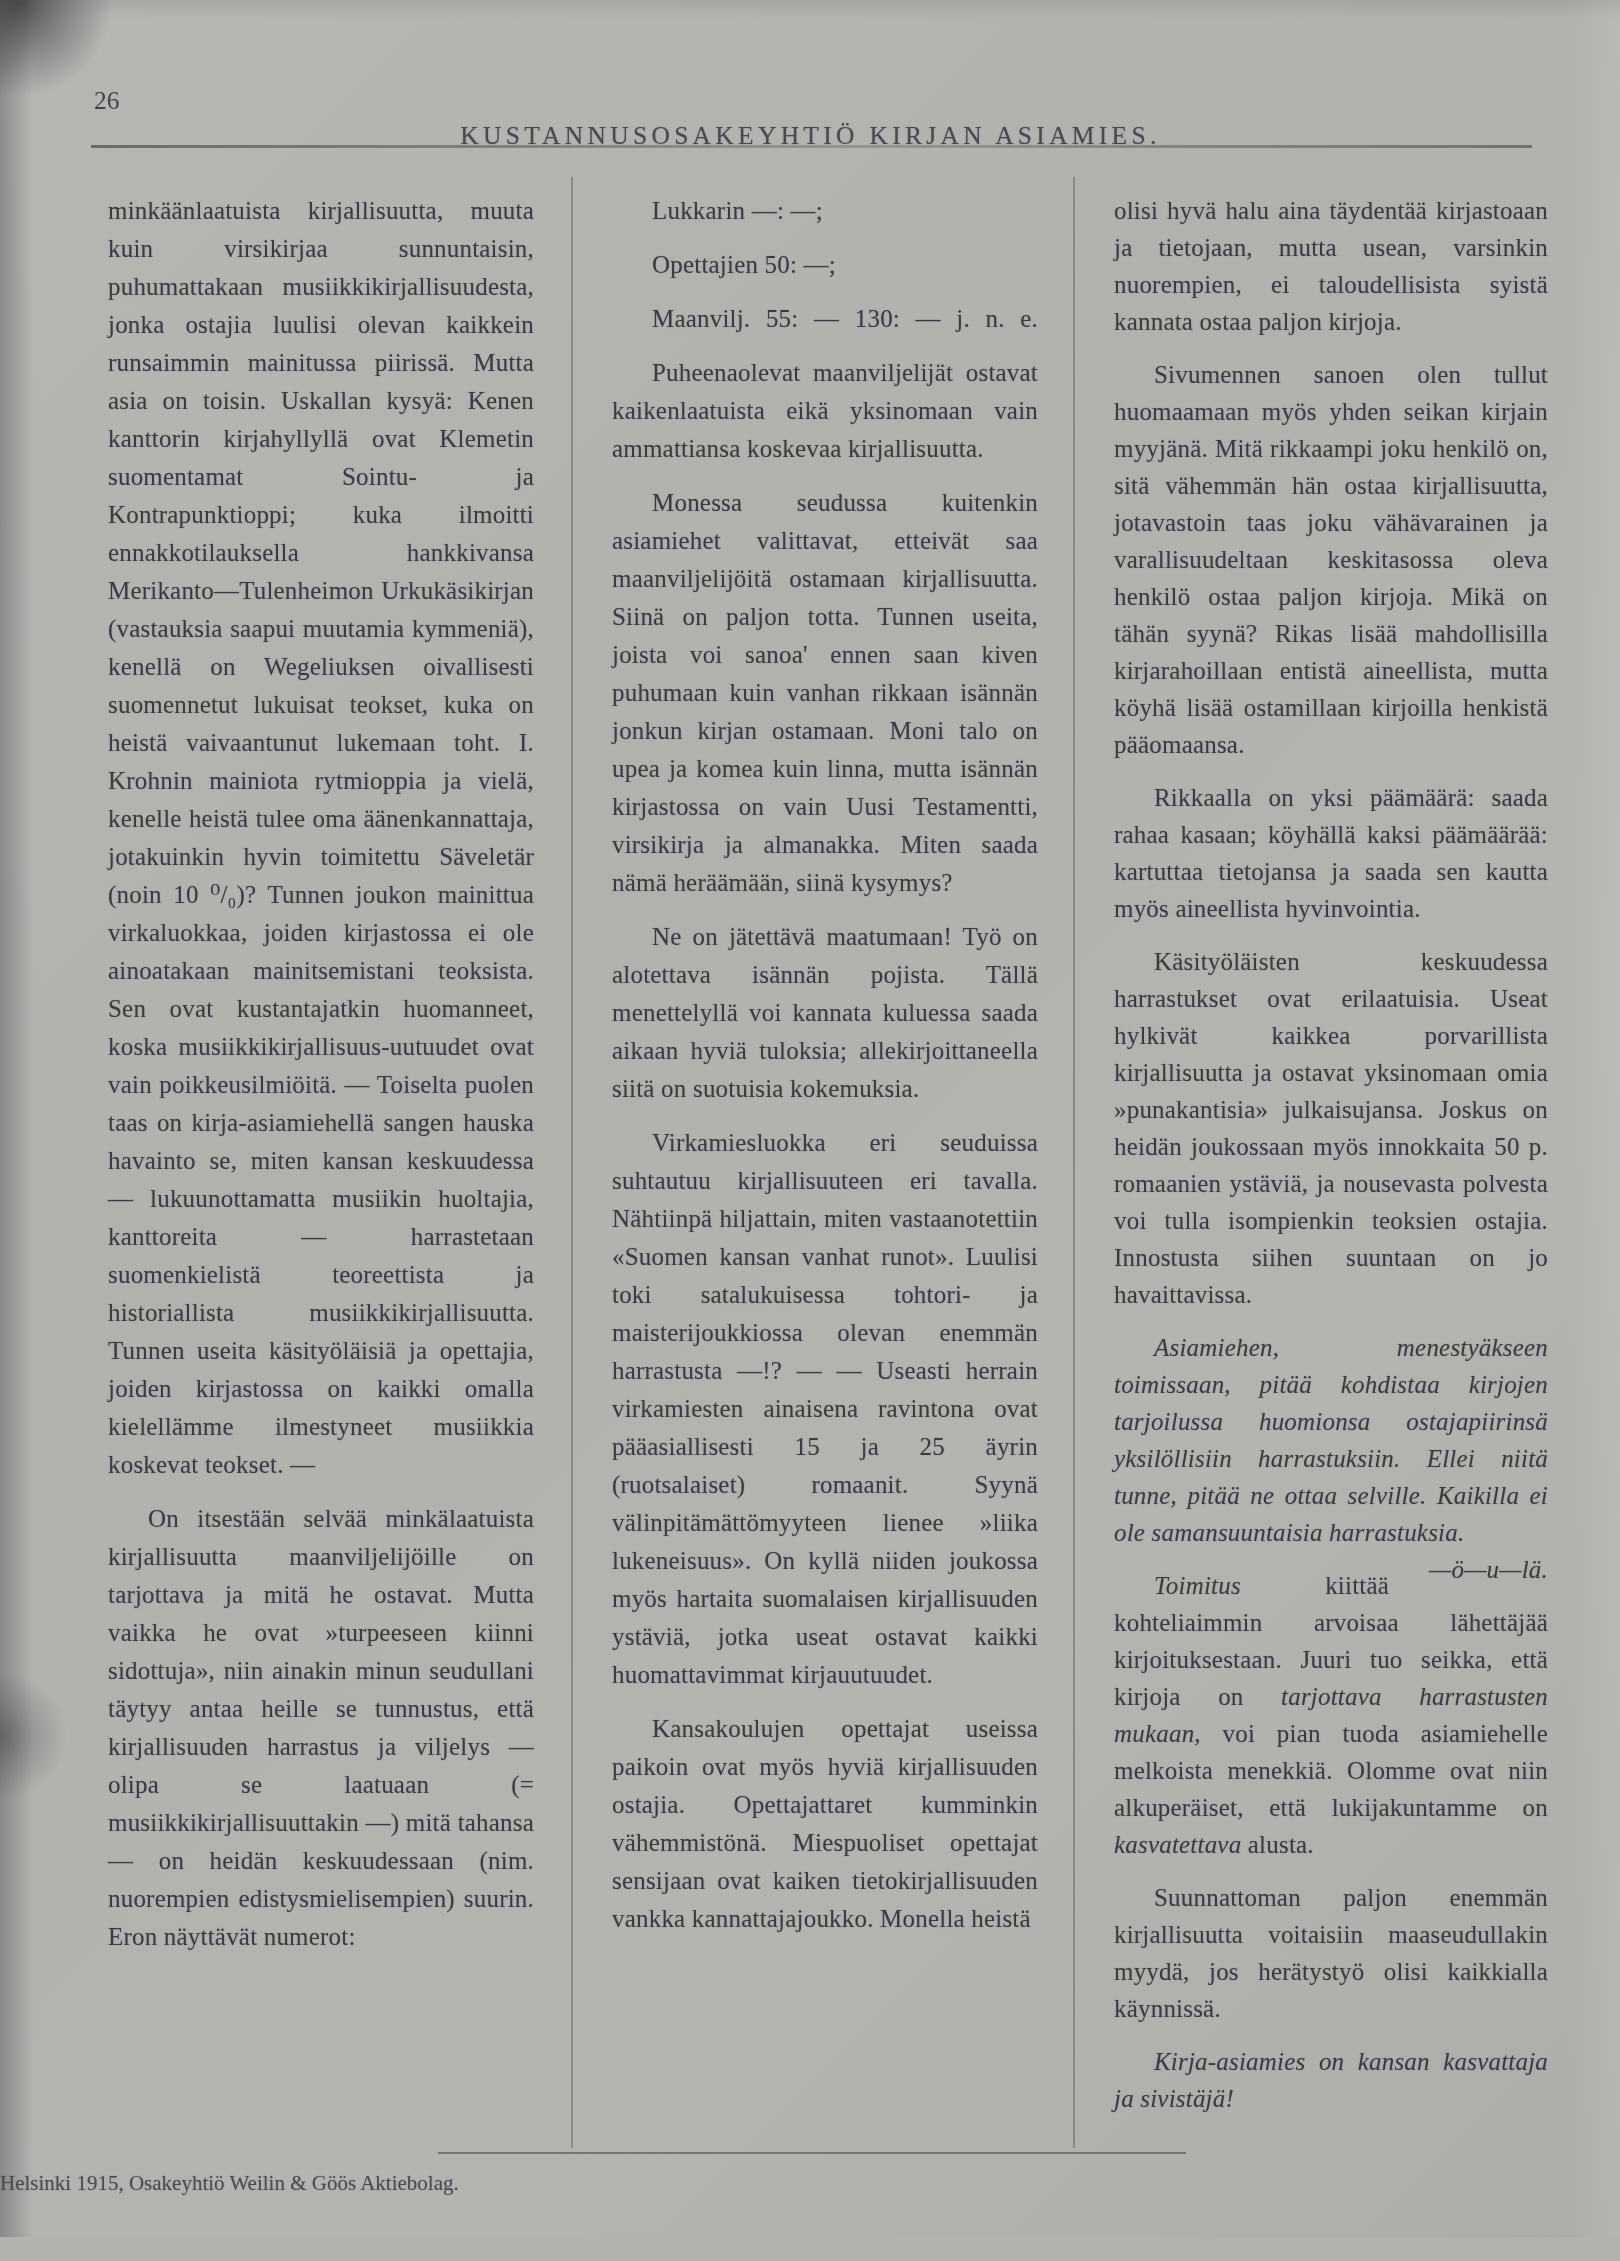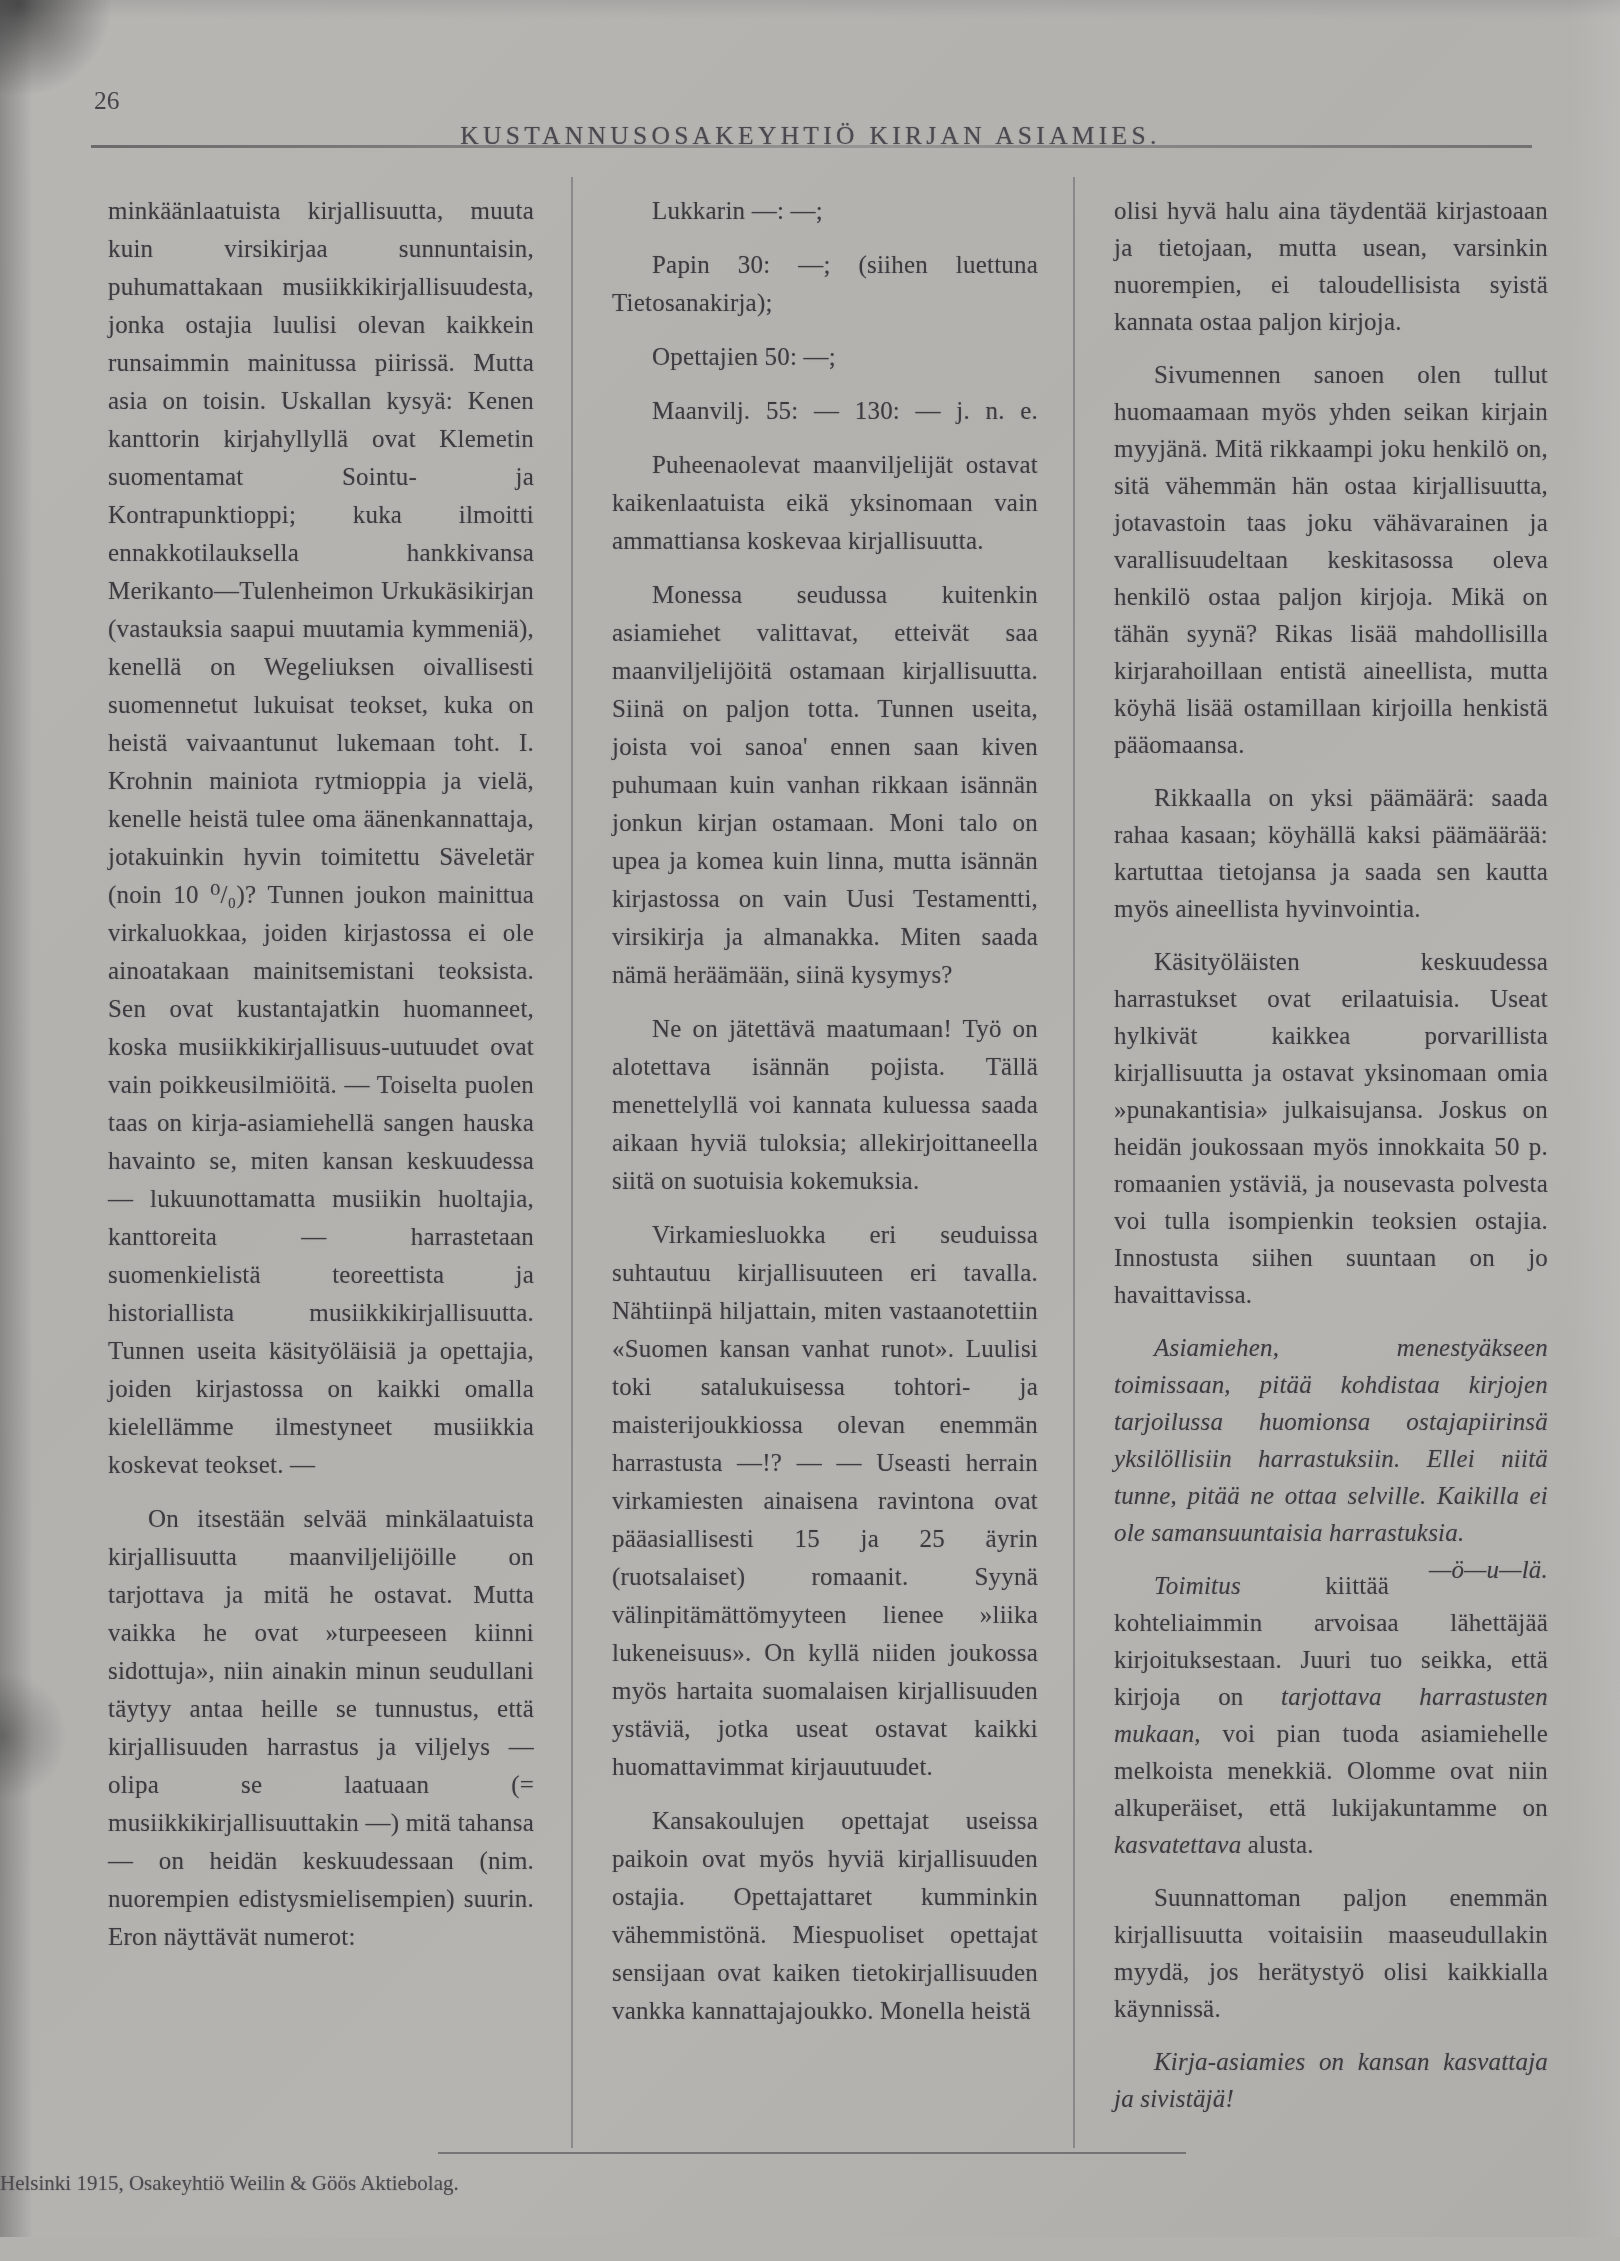--- a/index.html
+++ b/index.html
@@ -73,21 +73,20 @@
   <div class="header-title">KUSTANNUSOSAKEYHTIÖ KIRJAN ASIAMIES.</div>
   <div class="header-rule"></div>
 
   <div class="col col1">
       <p class="para"><span>minkäänlaatuista kirjallisuutta, muuta kuin virsikirjaa sunnuntaisin, puhumattakaan musiikkikirjallisuudesta, jonka ostajia luulisi olevan kaikkein runsaimmin mainitussa piirissä. Mutta asia on toisin. Uskallan kysyä: Kenen kanttorin kirjahyllyllä ovat Klemetin suomentamat Sointu- ja Kontrapunktioppi; kuka ilmoitti ennakkotilauksella hankkivansa Merikanto—Tulenheimon Urkukäsikirjan (vastauksia saapui muutamia kymmeniä), kenellä on Wegeliuksen oivallisesti suomennetut lukuisat teokset, kuka on heistä vaivaantunut lukemaan toht. I. Krohnin mainiota rytmioppia ja vielä, kenelle heistä tulee oma äänenkannattaja, jotakuinkin hyvin toimitettu Säveletär (noin 10 ⁰/₀)? Tunnen joukon mainittua virkaluokkaa, joiden kirjastossa ei ole ainoatakaan mainitsemistani teoksista. Sen ovat kustantajatkin huomanneet, koska musiikkikirjallisuus-uutuudet ovat vain poikkeusilmiöitä. — Toiselta puolen taas on kirja-asiamiehellä sangen hauska havainto se, miten kansan keskuudessa — lukuunottamatta musiikin huoltajia, kanttoreita — harrastetaan suomenkielistä teoreettista ja historiallista musiikkikirjallisuutta. Tunnen useita käsityöläisiä ja opettajia, joiden kirjastossa on kaikki omalla kielellämme ilmestyneet musiikkia koskevat teokset. —</span></p>
       <p class="para indent"><span>On itsestään selvää minkälaatuista kirjallisuutta maanviljelijöille on tarjottava ja mitä he ostavat. Mutta vaikka he ovat »turpeeseen kiinni sidottuja», niin ainakin minun seudullani täytyy antaa heille se tunnustus, että kirjallisuuden harrastus ja viljelys — olipa se laatuaan (= musiikkikirjallisuuttakin —) mitä tahansa — on heidän keskuudessaan (nim. nuorempien edistysmielisempien) suurin. Eron näyttävät numerot:</span></p>
     </div>
   <div class="vrule vrule1"></div>
   <div class="col col2">
       <p class="para indent"><span>Lukkarin —: —;</span></p>
-      <p class="para indent"><span>Papin 30: —; (siihen luettuna Tietosanakirja);</span></p>
       <p class="para indent"><span>Opettajien 50: —;</span></p>
       <p class="para indent spread"><span>Maanvilj. 55: — 130: — j. n. e.</span></p>
       <p class="para indent"><span>Puheenaolevat maanviljelijät ostavat kaikenlaatuista eikä yksinomaan vain ammattiansa koskevaa kirjallisuutta.</span></p>
       <p class="para indent"><span>Monessa seudussa kuitenkin asiamiehet valittavat, etteivät saa maanviljelijöitä ostamaan kirjallisuutta. Siinä on paljon totta. Tunnen useita, joista voi sanoa' ennen saan kiven puhumaan kuin vanhan rikkaan isännän jonkun kirjan ostamaan. Moni talo on upea ja komea kuin linna, mutta isännän kirjastossa on vain Uusi Testamentti, virsikirja ja almanakka. Miten saada nämä heräämään, siinä kysymys?</span></p>
       <p class="para indent"><span>Ne on jätettävä maatumaan! Työ on alotettava isännän pojista. Tällä menettelyllä voi kannata kuluessa saada aikaan hyviä tuloksia; allekirjoittaneella siitä on suotuisia kokemuksia.</span></p>
       <p class="para indent"><span>Virkamiesluokka eri seuduissa suhtautuu kirjallisuuteen eri tavalla. Nähtiinpä hiljattain, miten vastaanotettiin «Suomen kansan vanhat runot». Luulisi toki satalukuisessa tohtori- ja maisterijoukkiossa olevan enemmän harrastusta —!? — — Useasti herrain virkamiesten ainaisena ravintona ovat pääasiallisesti 15 ja 25 äyrin (ruotsalaiset) romaanit. Syynä välinpitämättömyyteen lienee »liika lukeneisuus». On kyllä niiden joukossa myös hartaita suomalaisen kirjallisuuden ystäviä, jotka useat ostavat kaikki huomattavimmat kirjauutuudet.</span></p>
       <p class="para indent"><span>Kansakoulujen opettajat useissa paikoin ovat myös hyviä kirjallisuuden ostajia. Opettajattaret kumminkin vähemmistönä. Miespuoliset opettajat sensijaan ovat kaiken tietokirjallisuuden vankka kannattajajoukko. Monella heistä</span></p>
     </div>
   <div class="vrule vrule2"></div>
   <div class="col col3">

